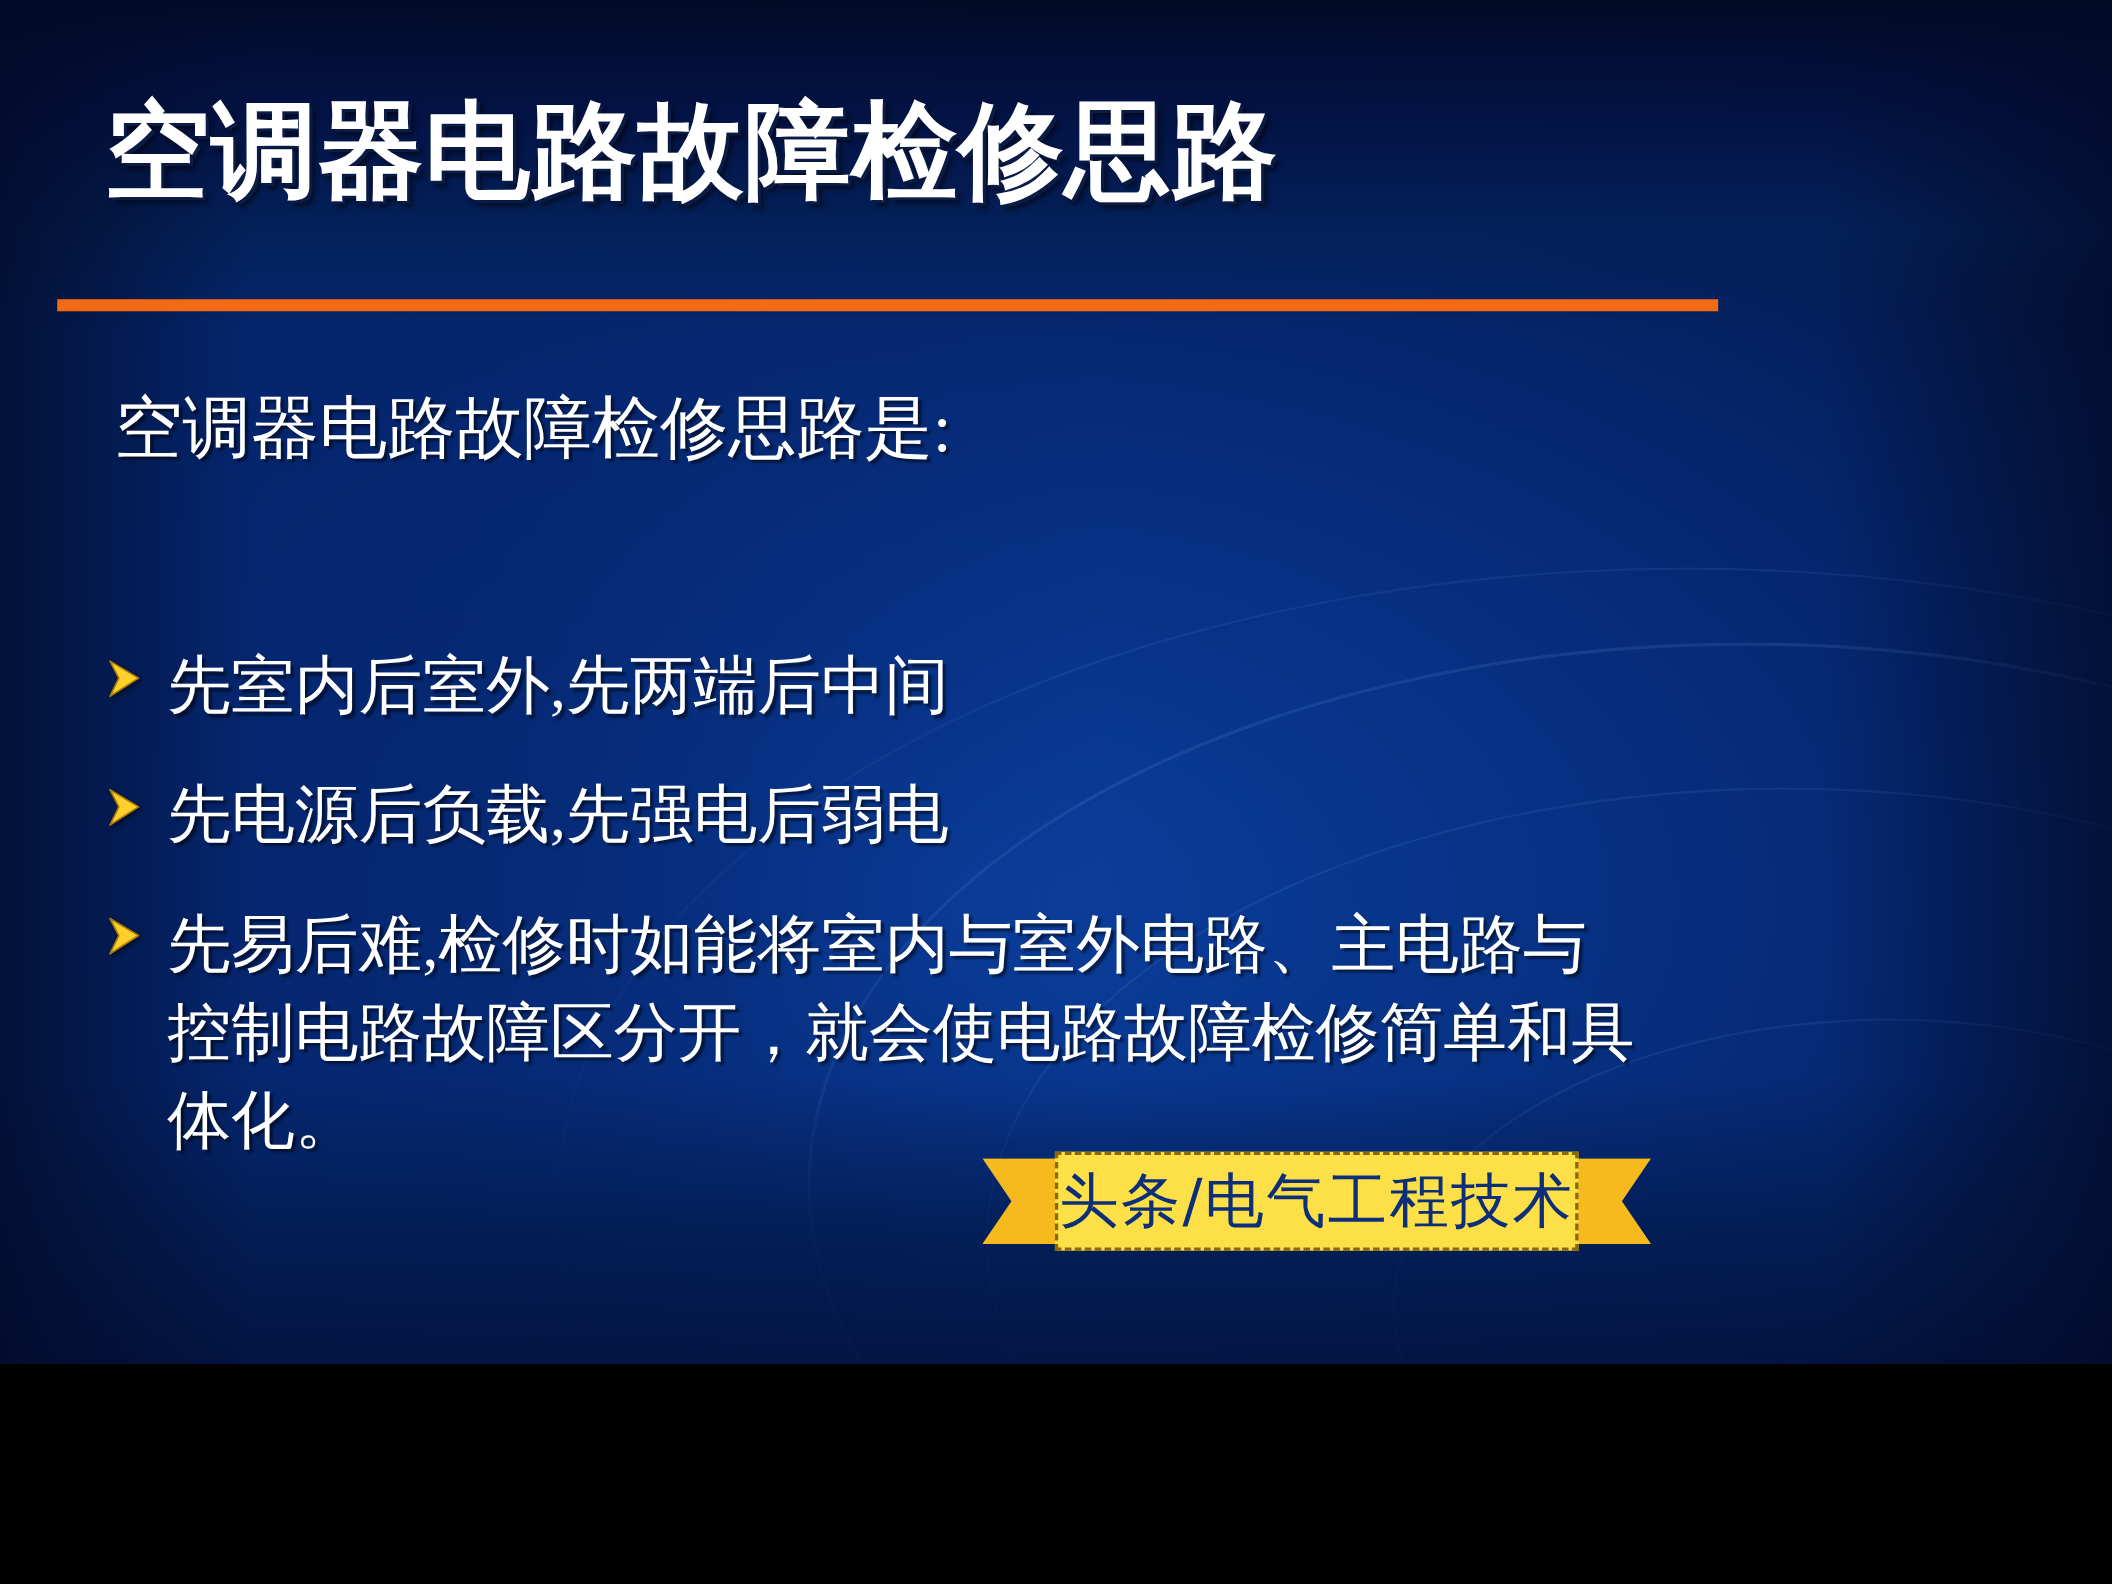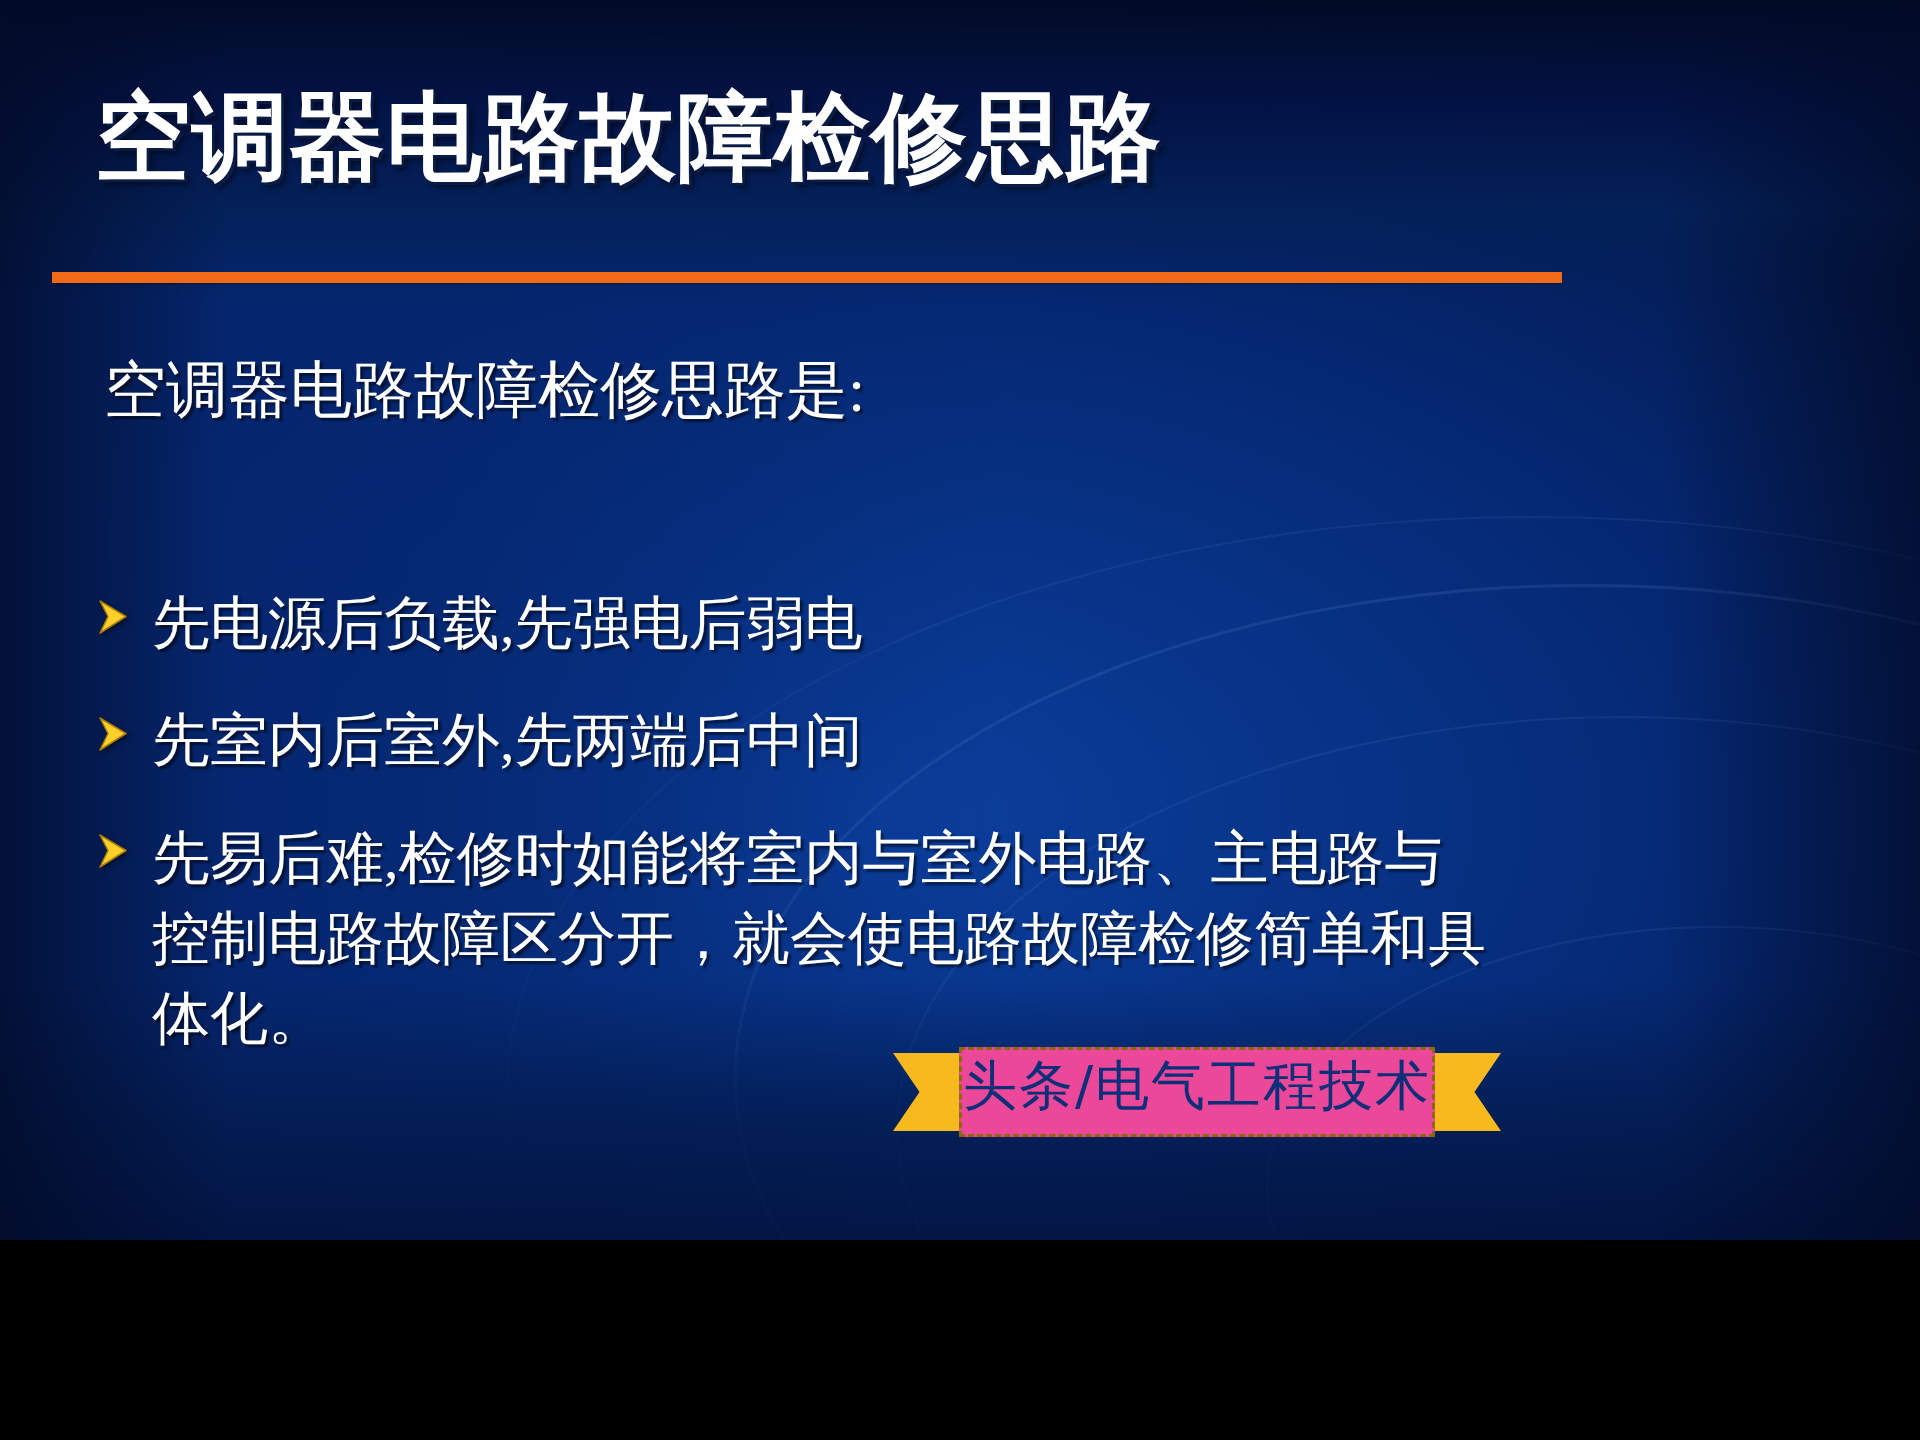--- a/index.html
+++ b/index.html
@@ -148,25 +148,25 @@
     background: #f6ba1e;
   }
   .ribbon .tail.left  { left: 0;  clip-path: polygon(0 0, 100% 0, 100% 100%, 0 100%, 34% 50%); }
   .ribbon .tail.right { right: 0; clip-path: polygon(0 0, 100% 0, 66% 50%, 100% 100%, 0 100%); }
   .ribbon .plate {
     position: absolute;
     left: 66px;
     right: 66px;
     top: 0;
     bottom: 0;
-    background: #ec4899;
+    background: #fde047;
     border: 3px dashed #8a6a08;
     box-sizing: border-box;
     display: flex;
-    align-items: flex-start;
+    align-items: center;
     justify-content: center;
   }
   .ribbon .plate span {
     font-family: "DejaVu Sans", "Liberation Sans", sans-serif;
     font-size: 54px;
     font-weight: 500;
     color: #0d2f7a;
     letter-spacing: 2px;
     white-space: nowrap;
   }
@@ -194,30 +194,30 @@
   <div class="subtitle">空调器电路故障检修思路是:</div>
 
   <div class="bullets">
 
     <div class="bullet">
       <span class="marker">
         <svg width="40" height="40" viewBox="0 0 40 40" aria-hidden="true">
           <path d="M4 4 L30 19.5 L4 36 L12 19.5 Z" fill="#ffd02a" stroke="#a87c06" stroke-width="1.5" stroke-linejoin="round"></path>
         </svg>
       </span>
-      <span class="btext">先电源后负载,先强电后弱电</span>
+      <span class="btext">先室内后室外,先两端后中间</span>
     </div>
 
     <div class="bullet">
       <span class="marker">
         <svg width="40" height="40" viewBox="0 0 40 40" aria-hidden="true">
           <path d="M4 4 L30 19.5 L4 36 L12 19.5 Z" fill="#ffd02a" stroke="#a87c06" stroke-width="1.5" stroke-linejoin="round"></path>
         </svg>
       </span>
-      <span class="btext">先室内后室外,先两端后中间</span>
+      <span class="btext">先电源后负载,先强电后弱电</span>
     </div>
 
     <div class="bullet wide">
       <span class="marker">
         <svg width="40" height="40" viewBox="0 0 40 40" aria-hidden="true">
           <path d="M4 4 L30 19.5 L4 36 L12 19.5 Z" fill="#ffd02a" stroke="#a87c06" stroke-width="1.5" stroke-linejoin="round"></path>
         </svg>
       </span>
       <span class="btext">先易后难,检修时如能将室内与室外电路、主电路与控制电路故障区分开，就会使电路故障检修简单和具体化。</span>
     </div>

